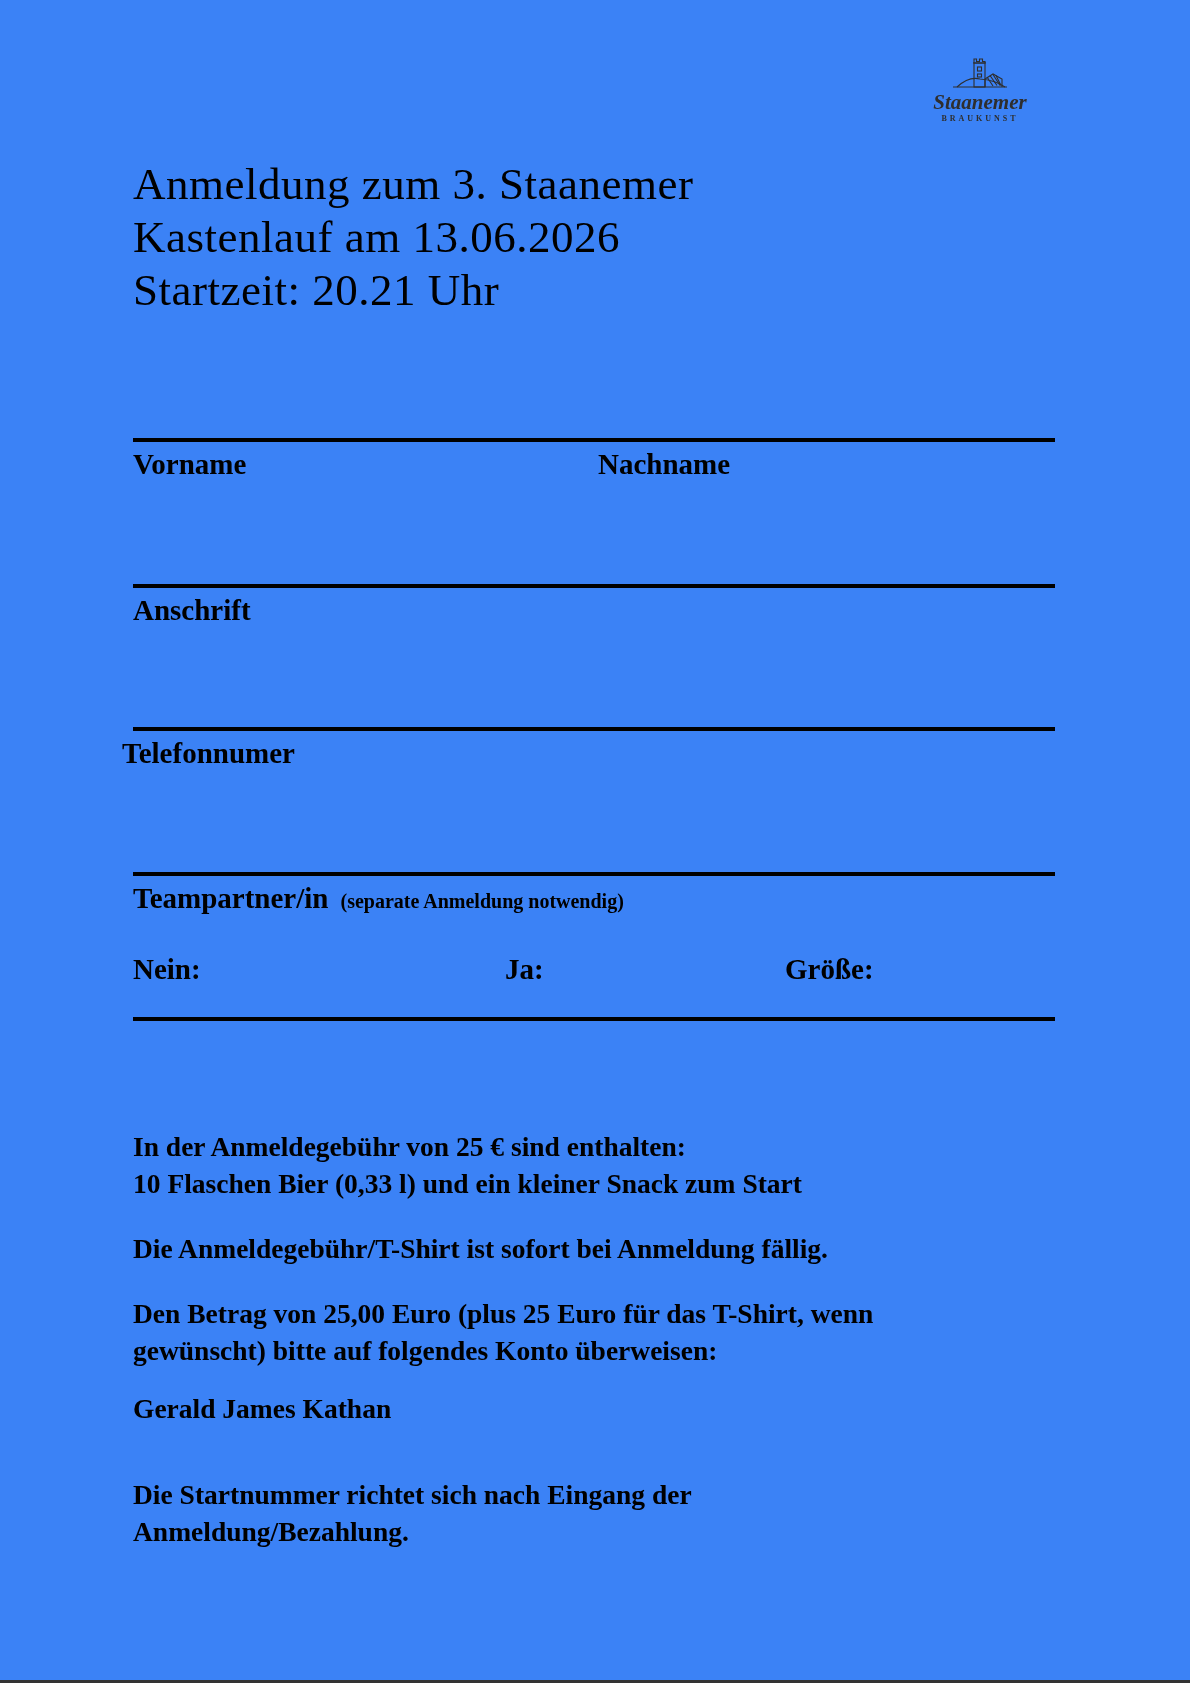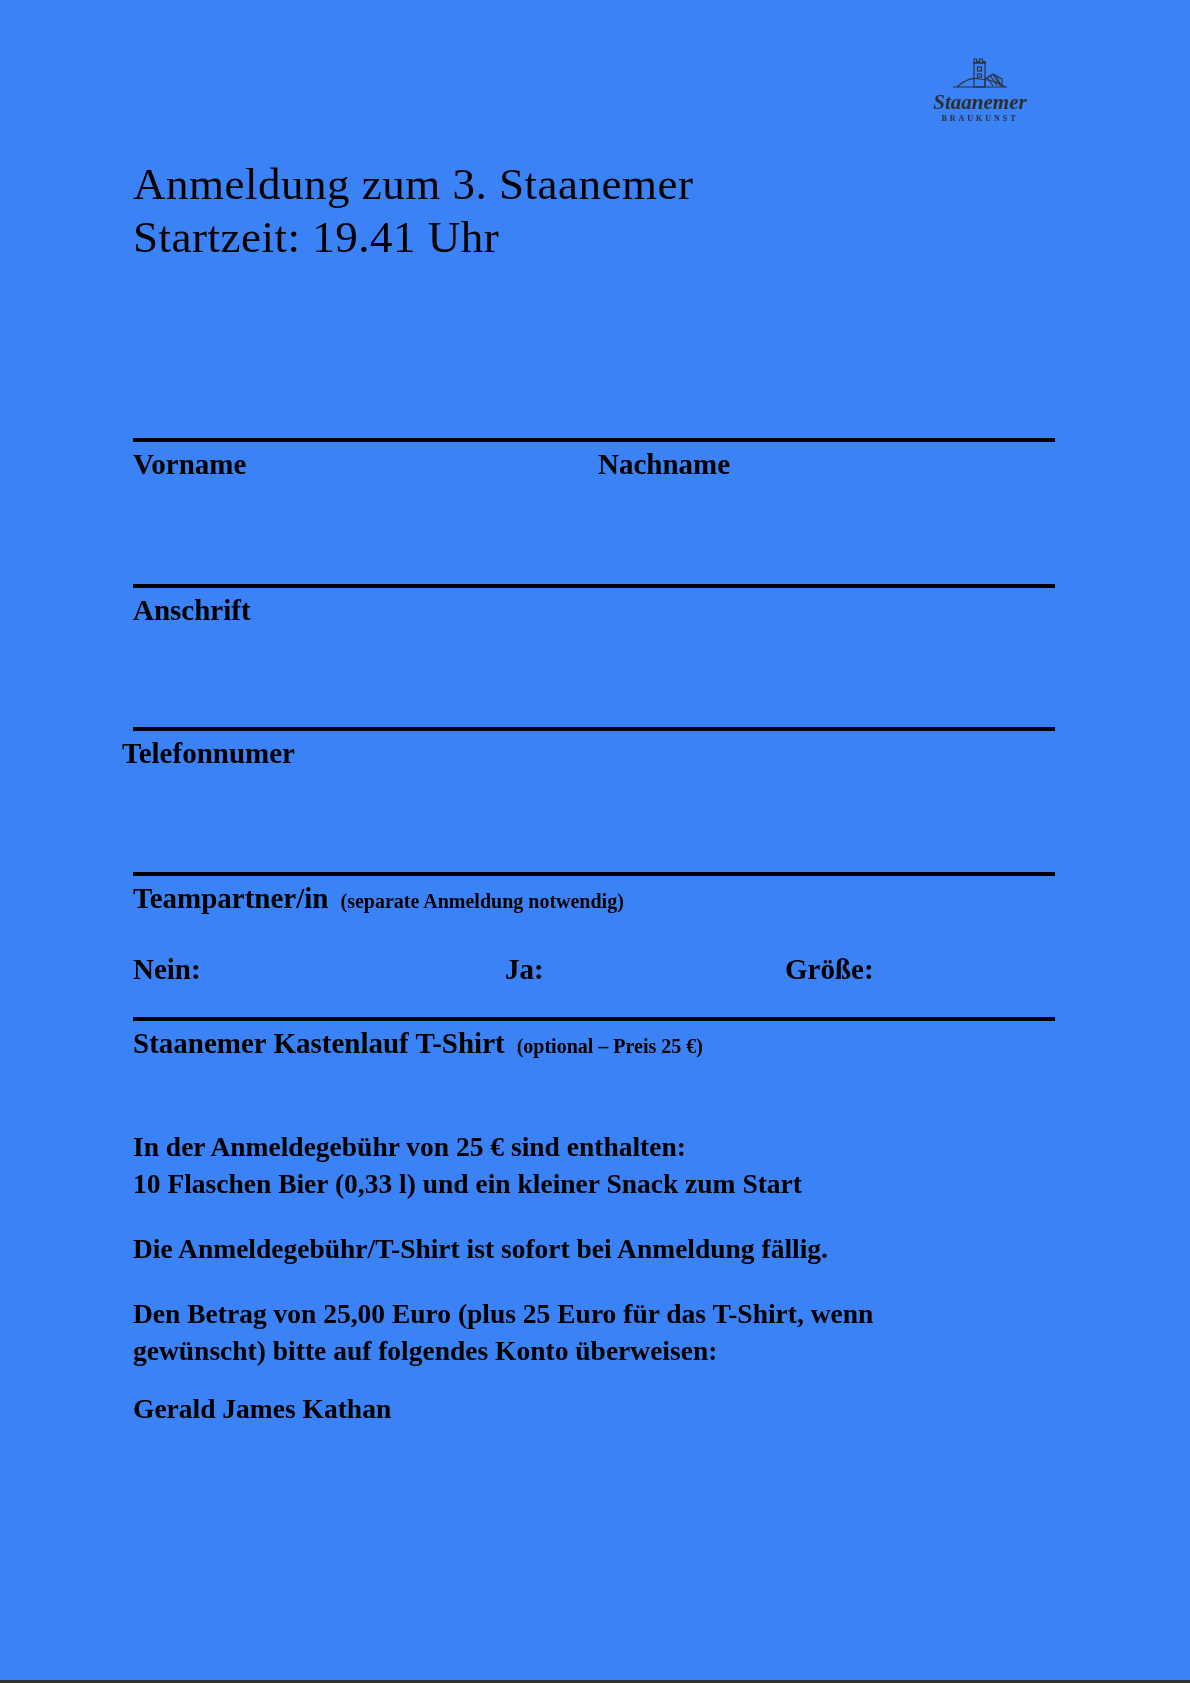--- a/index.html
+++ b/index.html
@@ -113,21 +113,22 @@
         <path d="M6 31 Q18 20 29 23 M29 23 Q44 24 54 31"></path>
         <path d="M2 31 h54"></path>
       </svg>
     </span>
     <div class="logo-brand">Staanemer</div>
     <div class="logo-sub">BRAUKUNST</div>
   </div>
 
   <div class="title">
     <div>Anmeldung zum 3. Staanemer</div>
-    <div>Startzeit: 19.41 Uhr</div>
+    <div>Kastenlauf am 13.06.2026</div>
+    <div>Startzeit: 20.21 Uhr</div>
   </div>
 
   <div class="rule" style="top:438px"></div>
   <div class="flabel" style="left:133px; top:448px">Vorname</div>
   <div class="flabel" style="left:598px; top:448px">Nachname</div>
 
   <div class="rule" style="top:584px"></div>
   <div class="flabel" style="left:133px; top:594px">Anschrift</div>
 
   <div class="rule" style="top:727px"></div>
@@ -135,36 +136,37 @@
 
   <div class="rule" style="top:872px"></div>
   <div class="flabel" style="left:133px; top:882px">
     <span>Teampartner/in</span><span class="fnote">(separate Anmeldung notwendig)</span>
   </div>
   <div class="flabel" style="left:133px; top:953px">Nein:</div>
   <div class="flabel" style="left:505px; top:953px">Ja:</div>
   <div class="flabel" style="left:785px; top:953px">Größe:</div>
 
   <div class="rule" style="top:1017px"></div>
-  <div class="flabel" style="left:133px; top:1027px">
-    <span>Staanemer Kastenlauf T-Shirt</span><span class="fnote">(optional – Preis 25 €)</span>
-  </div>
 
   <div class="para" style="top:1128px">
     <div>In der Anmeldegebühr von 25 € sind enthalten:</div>
     <div>10 Flaschen Bier (0,33 l) und ein kleiner Snack zum Start</div>
   </div>
 
   <div class="para" style="top:1230px">Die Anmeldegebühr/T-Shirt ist sofort bei Anmeldung fällig.</div>
 
   <div class="para" style="top:1295px">
     <div>Den Betrag von 25,00 Euro (plus 25 Euro für das T-Shirt, wenn</div>
     <div>gewünscht) bitte auf folgendes Konto überweisen:</div>
   </div>
 
   <div class="para" style="top:1390px">
     <div>Gerald James Kathan</div>
   </div>
 
+  <div class="para" style="top:1476px">
+    <div>Die Startnummer richtet sich nach Eingang der</div>
+    <div>Anmeldung/Bezahlung.</div>
+  </div>
 
   <div class="bottom-edge"></div>
 
 </div>
 
 </body></html>

